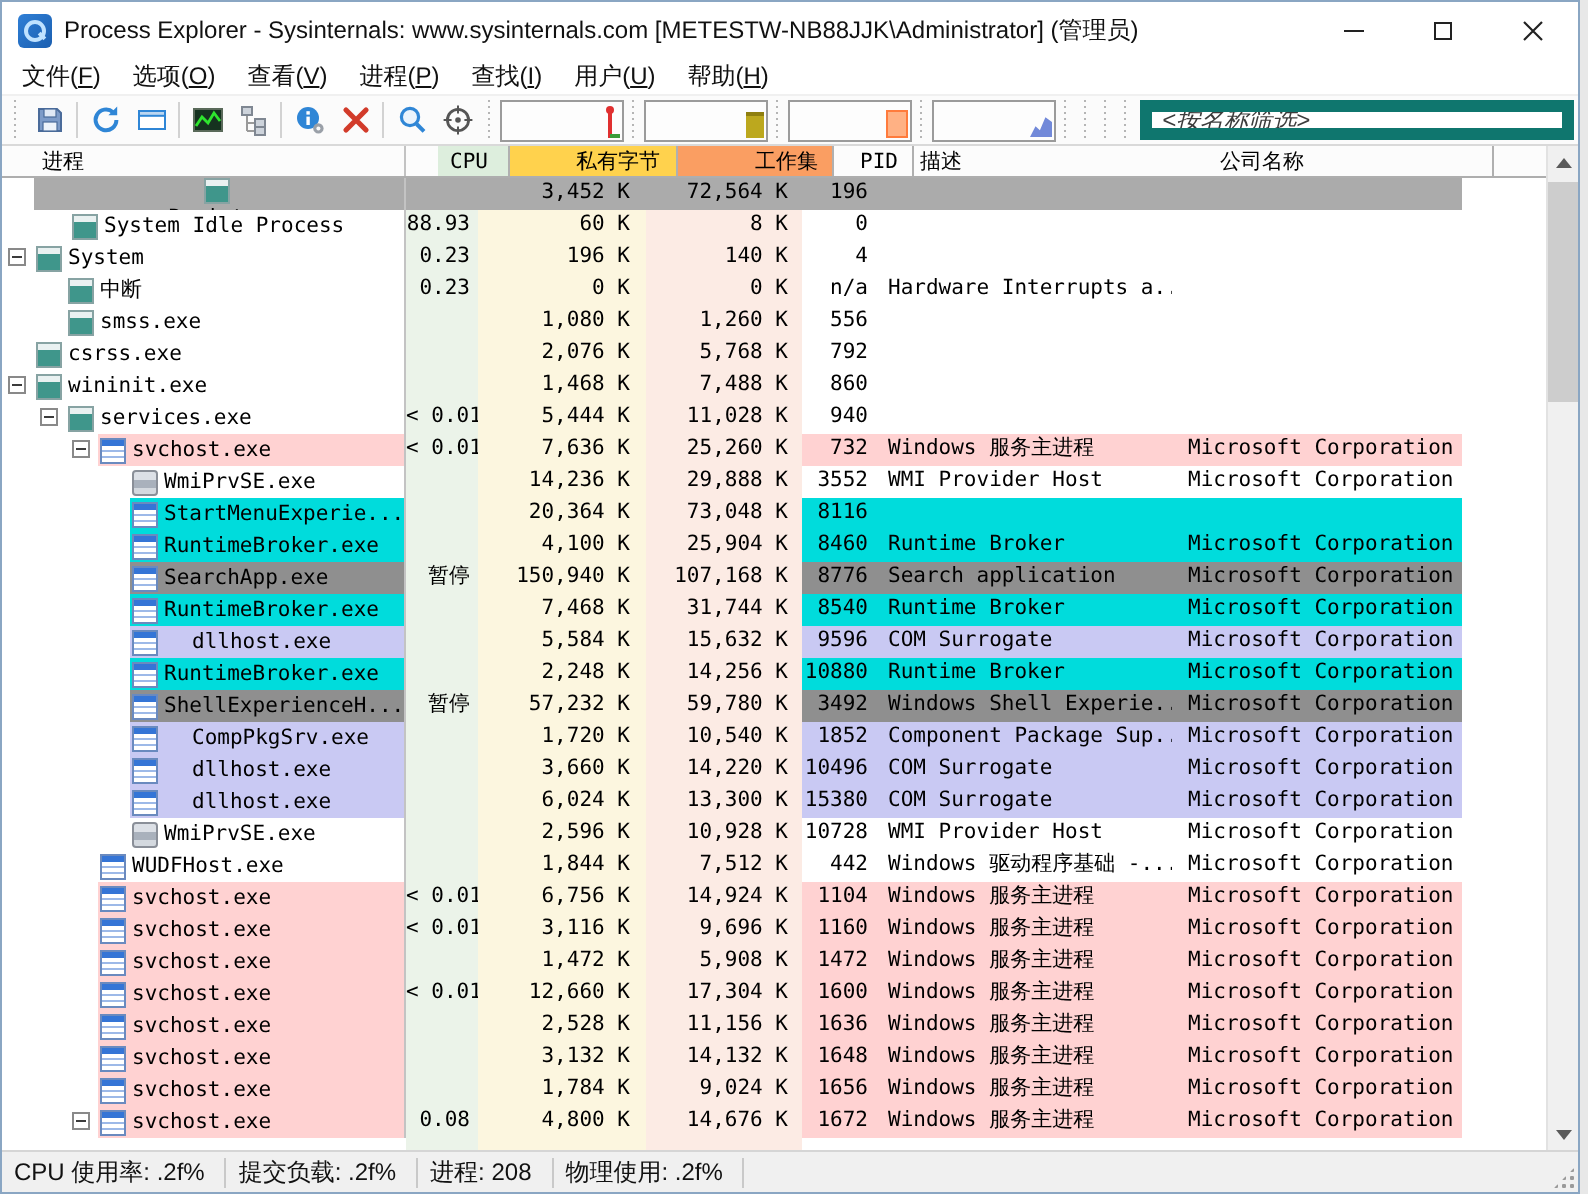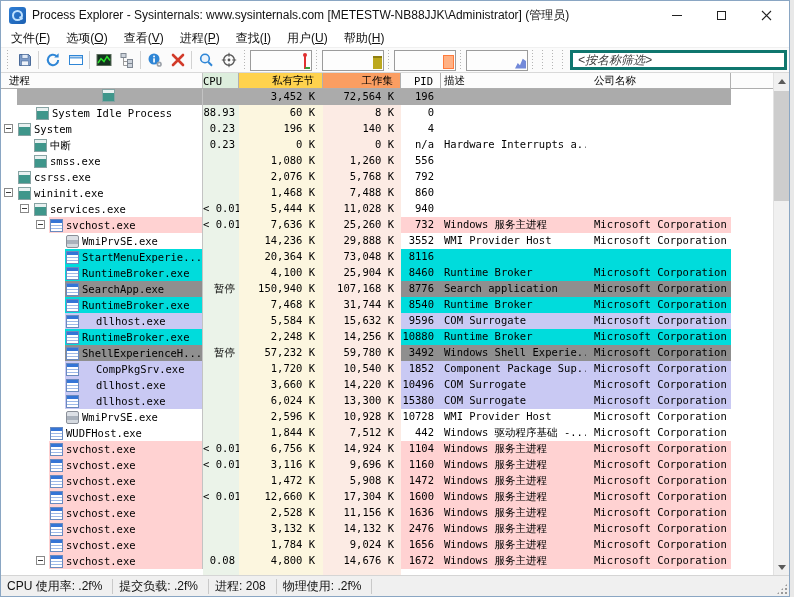--- a/index.html
+++ b/index.html
@@ -29,21 +29,21 @@
   .tb-sep{width:1px;height:18px;background:#d2d2d2;margin:0 2px;flex:0 0 1px;}
   .gripper{width:4px;height:20px;margin:0 3px;flex:0 0 4px;background-image:repeating-linear-gradient(to bottom,#b5b5b5 0 1px,transparent 1px 3px);background-size:1px 100%;background-repeat:no-repeat;background-position:1px 0;}
   .graph{width:62px;height:21px;flex:0 0 62px;border:1px solid #9b9b9b;background:#fdfdfd;position:relative;overflow:hidden;}
   .g-cpu-spike{position:absolute;right:5px;bottom:1px;width:2px;height:15px;background:#e03030;}
   .g-cpu-cap{position:absolute;right:4px;top:2px;width:4px;height:4px;background:#e03030;border-radius:2px;}
   .g-cpu-base{position:absolute;right:1px;bottom:1px;width:5px;height:2px;background:#3a9d3a;}
   .g-commit{position:absolute;right:1px;bottom:1px;width:9px;height:13px;background:#bca81e;border-top:2px solid #8f7f10;}
   .g-io{position:absolute;right:1px;bottom:1px;width:11px;height:14px;background:#ffb184;border:1px solid #ff7b3c;}
   .g-gpu{position:absolute;right:1px;bottom:1px;width:11px;height:12px;background:#7289d9;clip-path:polygon(0 100%,25% 55%,45% 72%,70% 18%,100% 38%,100% 100%);}
   .filter-wrap{margin-left:2px;flex:1;display:flex;}
-  .filter-input{width:100%;height:20px;border:3px solid #0f766e;font-size:12px;padding:0 5px;font-family:"Liberation Sans",sans-serif;outline:none;}
+  .filter-input{width:100%;height:20px;border:6px solid #0f766e;font-size:12px;padding:0 5px;font-family:"Liberation Sans",sans-serif;outline:none;}
   .filter-input::placeholder{font-style:italic;color:#3c3c3c;opacity:1;}
 
   
   .table-area{flex:1;position:relative;background:#fff;overflow:hidden;}
   .thead{height:16px;display:flex;font-family:"DejaVu Sans Mono",monospace;font-size:10.5px;background:#fcfcfc;border-bottom:1px solid #aeaeae;margin-right:16px;}
   .th{display:flex;align-items:center;white-space:nowrap;overflow:hidden;border-right:1px solid #b0b0b0;}
   .th.no-line{border-right:none;}
   .rows{position:absolute;top:16px;left:0;right:16px;bottom:0;background-image:linear-gradient(to right,#fff 0,#fff 202px,var(--cpu-band) 202px,var(--cpu-band) 238px,var(--private-band) 238px,var(--private-band) 322px,var(--ws-band) 322px,var(--ws-band) 400px,#fff 400px);}
   .row{height:16px;display:flex;font-family:"DejaVu Sans Mono",monospace;font-size:10.5px;line-height:15px;white-space:nowrap;}
   .cell{overflow:hidden;height:16px;}
@@ -60,24 +60,24 @@
   .icon{width:13px;height:13px;flex:0 0 13px;margin:0 3px 0 1px;}
   .ic-window{border:1px solid #87a3a3;background:linear-gradient(to bottom,#e9f1f1 0 3px,#3f968b 3px);}
   .ic-form{border:1px solid #6a8abf;background:linear-gradient(to bottom,#3575d6 0 3px,#fff 3px 5px,#9db9e8 5px 6px,#fff 6px 8px,#9db9e8 8px 9px,#fff 9px);}
   .ic-wmi{border:1px solid #8a8f98;border-radius:2px;background:linear-gradient(to bottom,#dce0e6 0 4px,#a9b1bc 4px 8px,#d4d9df 8px);}
   .bg-pink{background:var(--service-row);}
   .bg-cyan{background:var(--new-object-row);}
   .bg-lavender{background:var(--relocated-row);gap:14px;}
   .bg-suspended{background:var(--suspended-row);}
   .row.sel .c-cpu,.row.sel .c-pb,.row.sel .c-ws,.row.sel .c-pid,.row.sel .c-desc,.row.sel .c-co{background:var(--selected-row);}
   .row.sel .hl{background:var(--selected-row);flex-direction:column;}
-  .th-cpu{background:var(--cpu-header);justify-content:flex-start;}
+  .th-cpu{background:var(--cpu-header);justify-content:center;margin-left:16px;}
   .th-pb{background:var(--private-header);justify-content:flex-end;padding-right:8px;}
   .th-ws{background:var(--ws-header);justify-content:flex-end;padding-right:7px;}
-  .th-proc{padding-left:8px;}
+  .th-proc{padding-left:20px;}
   .th-pid{justify-content:flex-end;padding-right:7px;}
   .th-desc{padding-left:3px;border-right:none;}
   .th-co{padding-left:8px;}
 
   
   .vscroll{position:absolute;top:0;right:0;bottom:0;width:16px;background:#f0f0f0;border-left:1px solid #e2e2e2;}
   .sb-btn{position:absolute;left:0;width:16px;height:16px;background:#f0f0f0;display:flex;align-items:center;justify-content:center;}
   .sb-up{top:0;}
   .sb-down{bottom:0;}
   .arrow-up{width:0;height:0;border-left:4px solid transparent;border-right:4px solid transparent;border-bottom:5px solid #5a5a5a;}
@@ -681,21 +681,21 @@
         <div class="row">
           <div class="cell c-name">
             <div class="hl bg-pink" style="left: 48px;">
               <span class="icon ic-form"></span>
               <span>svchost.exe</span>
             </div>
           </div>
           <div class="cell c-cpu"><span></span></div>
           <div class="cell c-pb"><span>3,132 K</span></div>
           <div class="cell c-ws"><span>14,132 K</span></div>
-          <div class="cell c-pid bg-pink"><span>2476</span></div>
+          <div class="cell c-pid bg-pink"><span>1648</span></div>
           <div class="cell c-desc bg-pink"><span>Windows 服务主进程</span></div>
           <div class="cell c-co bg-pink"><span>Microsoft Corporation</span></div>
           <div class="cell c-rest"></div>
         </div>
         <div class="row">
           <div class="cell c-name">
             <div class="hl bg-pink" style="left: 48px;">
               <span class="icon ic-form"></span>
               <span>svchost.exe</span>
             </div>

